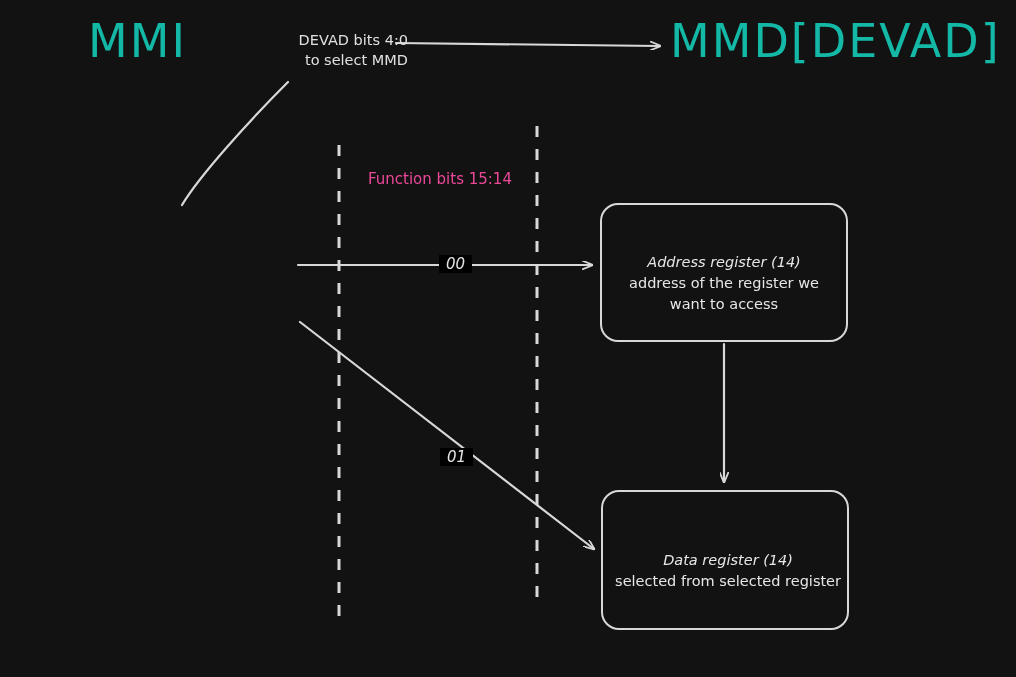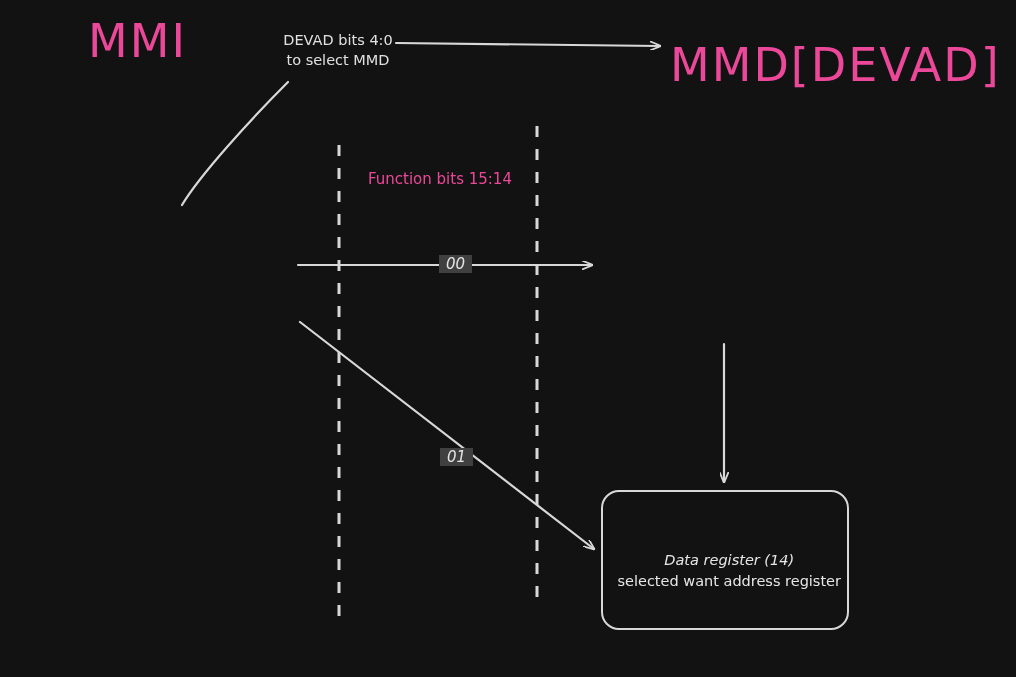--- a/index.html
+++ b/index.html
@@ -21,40 +21,40 @@
   #wires {
     position: absolute;
     left: 0;
     top: 0;
     width: 1016px;
     height: 677px;
     pointer-events: none;
   }
   .title {
     position: absolute;
-    color: #ec4899;
+    color: #14b8a6;
     font-family: "DejaVu Sans", sans-serif;
     font-size: 46px;
     letter-spacing: 2px;
     white-space: nowrap;
     font-weight: 400;
   }
   #title-mmi  { left: 88px;  top: 14px; }
-  #title-mmd  { left: 670px; top: 14px; margin-top: 24px; }
+  #title-mmd  { left: 670px; top: 14px; }
 
   .annotation {
     position: absolute;
     color: #e0e0e0;
     font-family: "DejaVu Sans", sans-serif;
     font-size: 14.5px;
     line-height: 20px;
     text-align: center;
     white-space: pre-line;
   }
-  #devad-note { left: 268px; top: 30px; width: 140px; text-align: center; }
+  #devad-note { left: 268px; top: 30px; width: 140px; text-align: right; }
 
   .reg-box {
     position: absolute;
     border: 2px solid #d8d8d8;
     border-radius: 18px;
     background: #121212;
     display: flex;
     align-items: center;
     justify-content: center;
     box-sizing: border-box;
@@ -73,21 +73,21 @@
   #box-control { left: 46px;  top: 203px; width: 250px; height: 135px; }
   #box-address { left: 600px; top: 203px; width: 248px; height: 139px; }
   #box-data    { left: 601px; top: 490px; width: 248px; height: 140px; justify-content: flex-end; }
 
   .edge-label {
     position: absolute;
     color: #e4e4e4;
     font-family: "DejaVu Sans", sans-serif;
     font-size: 15px;
     font-style: italic;
-    background: #404040;
+    background: #000000;
     padding: 0 7px;
     white-space: nowrap;
   }
   #label-00 { left: 439px; top: 255px; }
   #label-01 { left: 440px; top: 448px; transform: rotate(0deg); }
 
   #function-bits {
     position: absolute;
     left: 368px;
     top: 170px;
@@ -126,24 +126,30 @@
   <div class="title" id="title-mmi">MMI</div>
 
   <div class="title" id="title-mmd">MMD[DEVAD]</div>
 
   <div class="annotation" id="devad-note">DEVAD bits 4:0
 to select MMD</div>
 
   <div id="function-bits">Function bits 15:14</div>
 
 
+  <div class="reg-box" id="box-address">
+    <div class="reg-text">
+      <span class="lead">Address register (14)</span><span>address of the register we
+want to access</span>
+    </div>
+  </div>
 
   <div class="reg-box" id="box-data">
     <div class="reg-text">
-      <span class="lead">Data register (14)</span><span>selected want address register</span>
+      <span class="lead">Data register (14)</span><span>selected from selected register</span>
     </div>
   </div>
 
   <div class="edge-label" id="label-00">00</div>
 
   <div class="edge-label" id="label-01">01</div>
 
 </div>
 
 </body></html>

